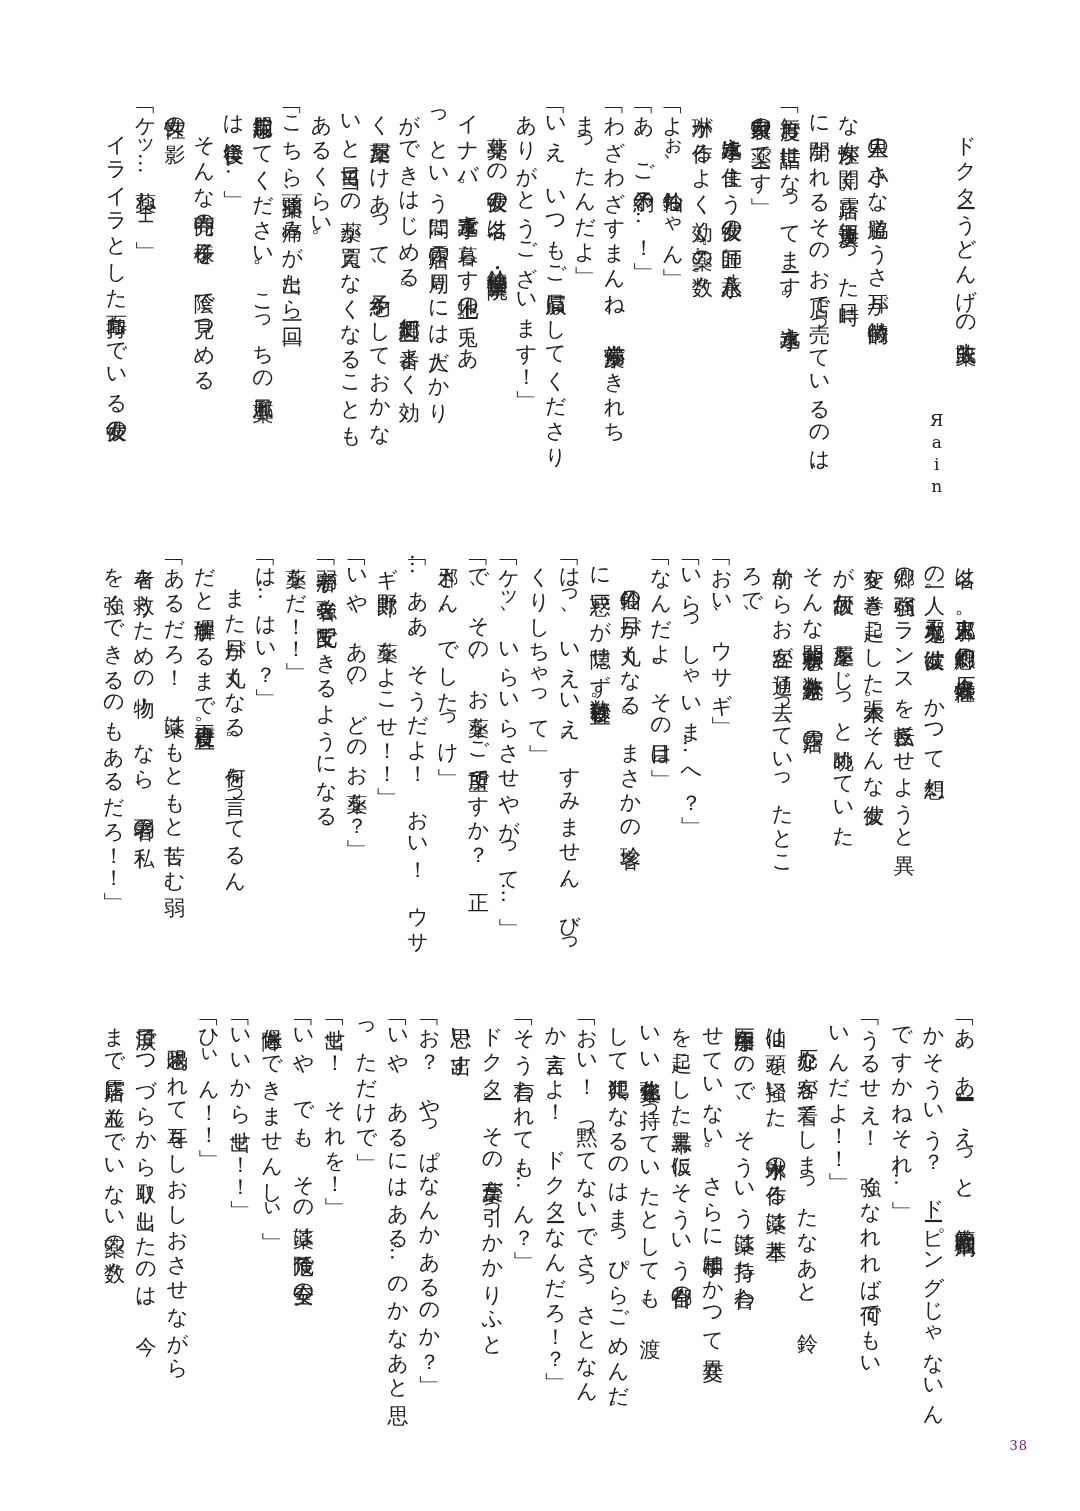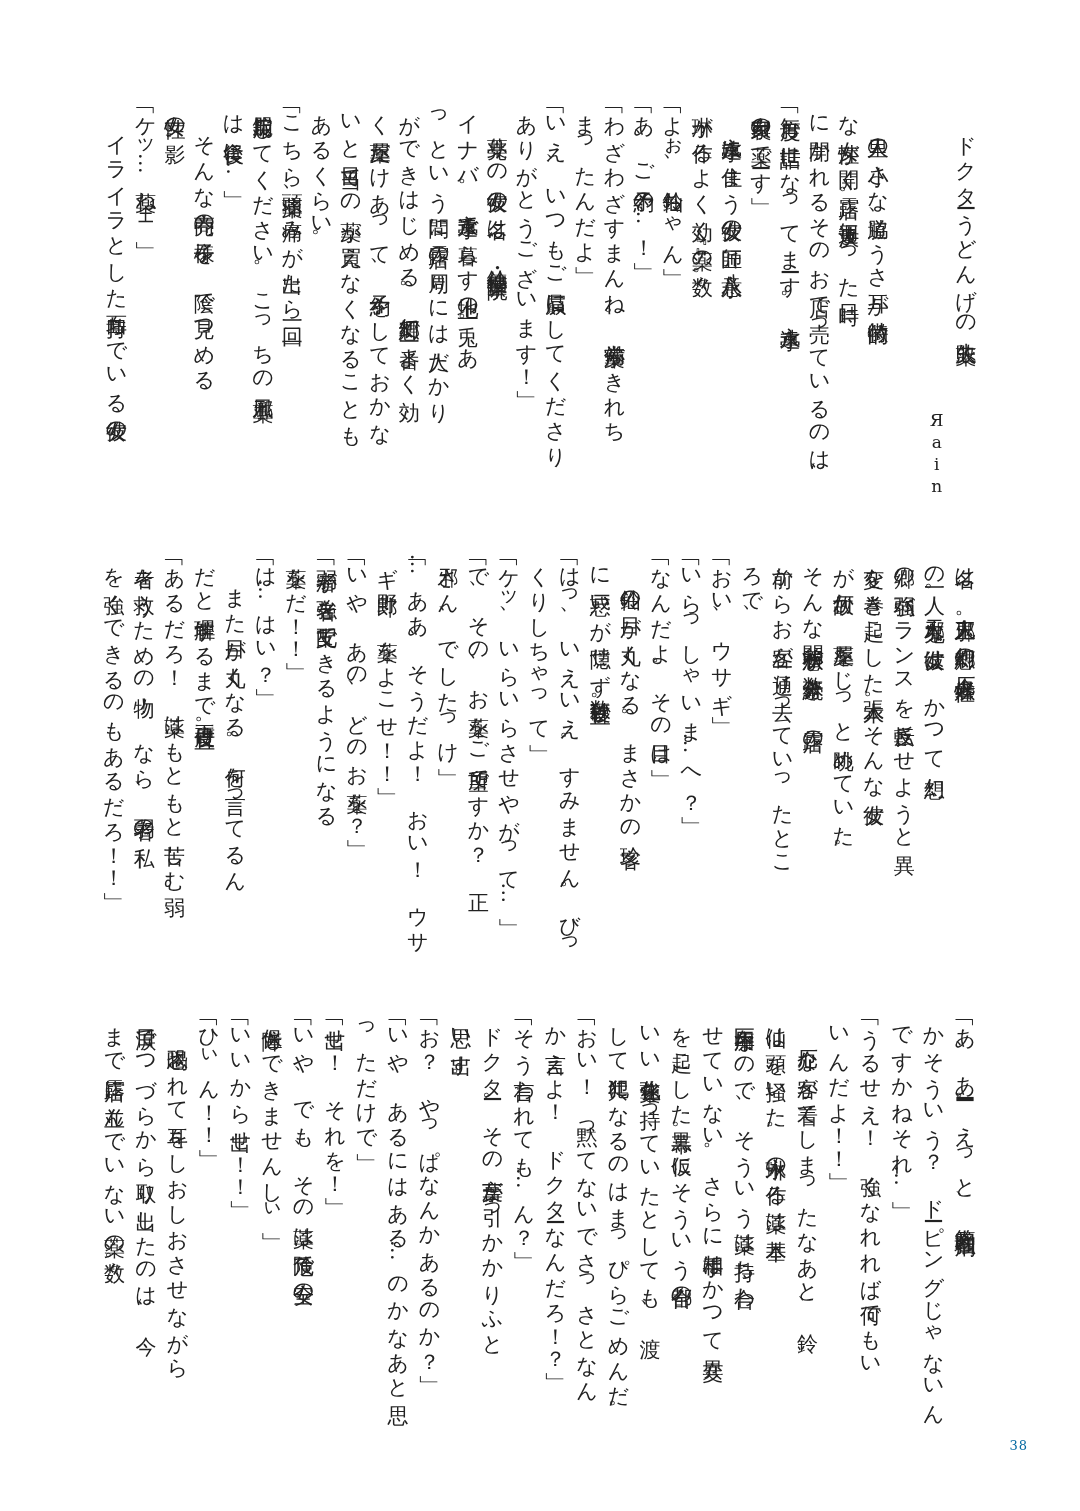--- a/index.html
+++ b/index.html
@@ -32,21 +32,21 @@
     text-align: end;
     height: 398px;
     font-size: 17px;
     letter-spacing: 2px;
   }
   .page-number {
     position: absolute;
     right: 52px;
     bottom: 58px;
     font-size: 13px;
-    color: #0369a1;
+    color: #701a75;
     letter-spacing: 1px;
   }
 </style>
 </head>
 <body>
 
 <div class="page">
   <section class="band" id="band-top">
       <div class="col title">ドクターうどんげの失敗薬</div>
       <div class="col author">Яain</div>

